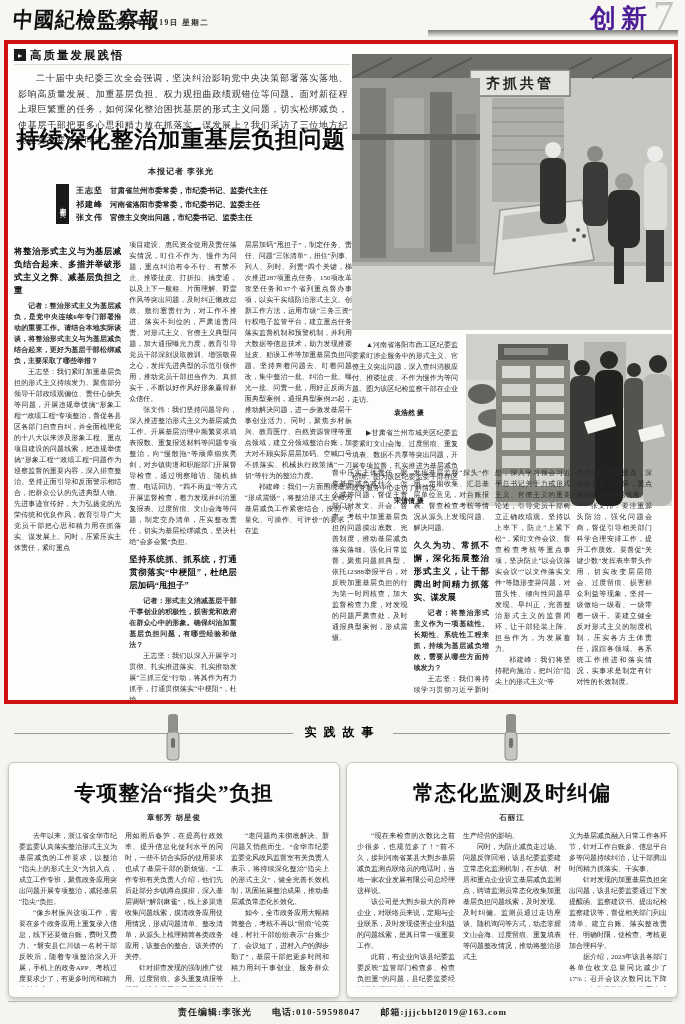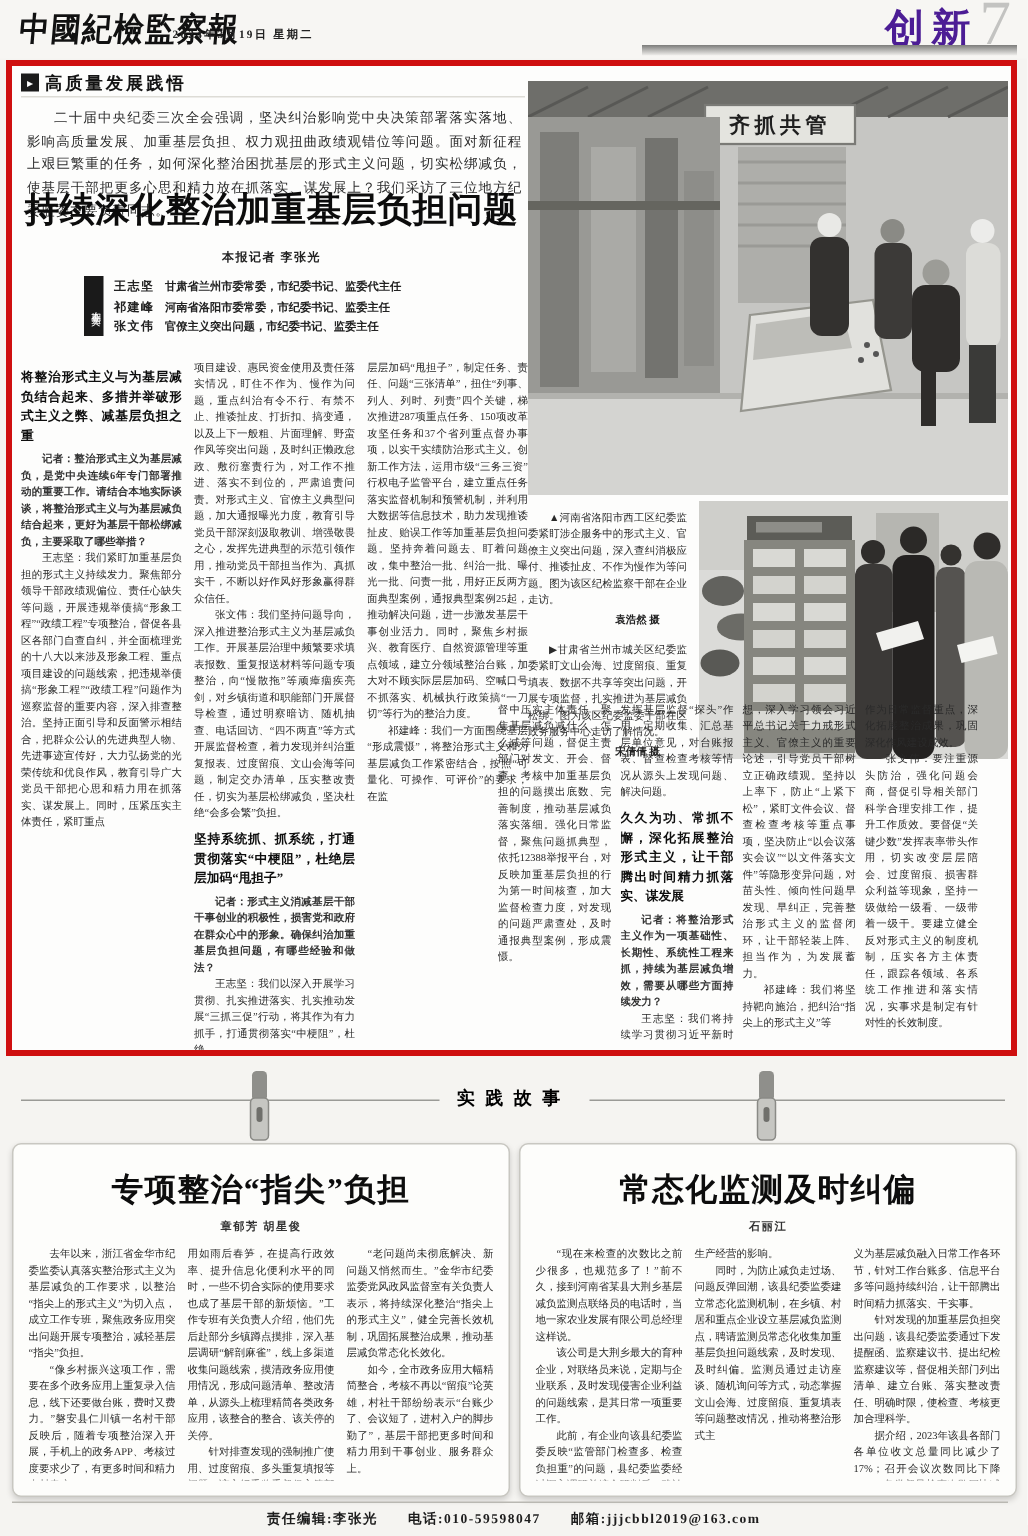--- a/index.html
+++ b/index.html
@@ -45,21 +45,21 @@
   .blk{margin:0;}
   .blk.p,.blk.q{text-indent:2em;}
   .blk.q{font-weight:bold;color:#333;}
   .blk.sub{font-size:8.5px;line-height:13px;font-weight:900;color:#0e0e0e;
     margin:5px 0 4px 0;text-indent:0;}
   
   .photo1{position:absolute;left:344px;top:10px;width:320px;height:276px;}
   .photo2{position:absolute;left:458px;top:290px;width:206px;height:172px;}
   .caption-block{position:absolute;left:344px;top:296px;width:106px;height:162px;}
   .caption{font-size:7px;line-height:11px;text-align:justify;color:#2a2a2a;text-indent:2em;}
-  .credit{font-size:7px;font-weight:bold;text-align:center;margin:2px 2px 10px 0;color:#222;padding-left:42px;}
+  .credit{font-size:7px;font-weight:bold;text-align:left;margin:2px 2px 10px 0;color:#222;padding-left:42px;}
   
   .wire{position:absolute;left:14px;top:733px;width:656px;height:1px;background:#9a9a96;}
   .divider-label{position:absolute;left:50%;top:724px;transform:translateX(-50%);
     background:#f5f4f1;padding:0 12px;font-size:12px;font-weight:bold;letter-spacing:7px;color:#000000;}
   .clip{position:absolute;width:16px;height:50px;z-index:5;}
   .card{position:absolute;top:762px;width:330px;height:234px;background:#fdfdfb;
     border:1px solid #c8c7c1;border-radius:6px;box-shadow:0 2px 4px rgba(0,0,0,.18);}
   .card-title{position:absolute;left:0;top:16px;width:100%;text-align:center;
     font-size:21px;font-weight:900;letter-spacing:1px;color:#0d0d0d;}
   .card-byline{position:absolute;left:0;top:50px;width:100%;text-align:center;
@@ -202,21 +202,21 @@
         <div class="blk cont">发挥基层监督“探头”作用，定期收集、汇总基层单位意见，对台账报表、督查检查考核等情况从源头上发现问题、解决问题。</div>
         <div class="blk sub">久久为功、常抓不懈，深化拓展整治形式主义，让干部腾出时间精力抓落实、谋发展</div>
         <div class="blk q">记者：将整治形式主义作为一项基础性、长期性、系统性工程来抓，持续为基层减负增效，需要从哪些方面持续发力？</div>
         <div class="blk p">王志坚：我们将持续学习贯彻习近平新时代中国特色社会主义思</div>
       </div>
     <div class="col">
         <div class="blk cont">想，深入学习领会习近平总书记关于力戒形式主义、官僚主义的重要论述，引导党员干部树立正确政绩观。坚持以上率下，防止“上紧下松”，紧盯文件会议、督查检查考核等重点事项，坚决防止“以会议落实会议”“以文件落实文件”等隐形变异问题，对苗头性、倾向性问题早发现、早纠正，完善整治形式主义的监督闭环，让干部轻装上阵、担当作为，为发展蓄力。</div>
         <div class="blk p">祁建峰：我们将坚持靶向施治，把纠治“指尖上的形式主义”等</div>
       </div>
     <div class="col">
-        <div class="blk cont">作为日常监督重点，深化拓展整治成果，巩固深化作风建设成效。</div>
+        <div class="blk cont">作为日常监督重点，深化拓展整治成果，重点项目建设的问题线索。</div>
         <div class="blk p">张文伟：要注重源头防治，强化问题会商，督促引导相关部门科学合理安排工作，提升工作质效。要督促“关键少数”发挥表率带头作用，切实改变层层陪会、过度留痕、损害群众利益等现象，坚持一级做给一级看、一级带着一级干。要建立健全反对形式主义的制度机制，压实各方主体责任，跟踪各领域、各系统工作推进和落实情况，实事求是制定有针对性的长效制度。</div>
       </div>
   </div>
 </div>
 
 <div class="wire"></div>
 <div class="divider-label">实践故事</div>
 
 <svg class="clip" style="left:165px;top:712px;" viewBox="0 0 16 50">
   <rect x="3" y="2" width="10" height="20" rx="3" fill="#8f8f8b"></rect>

